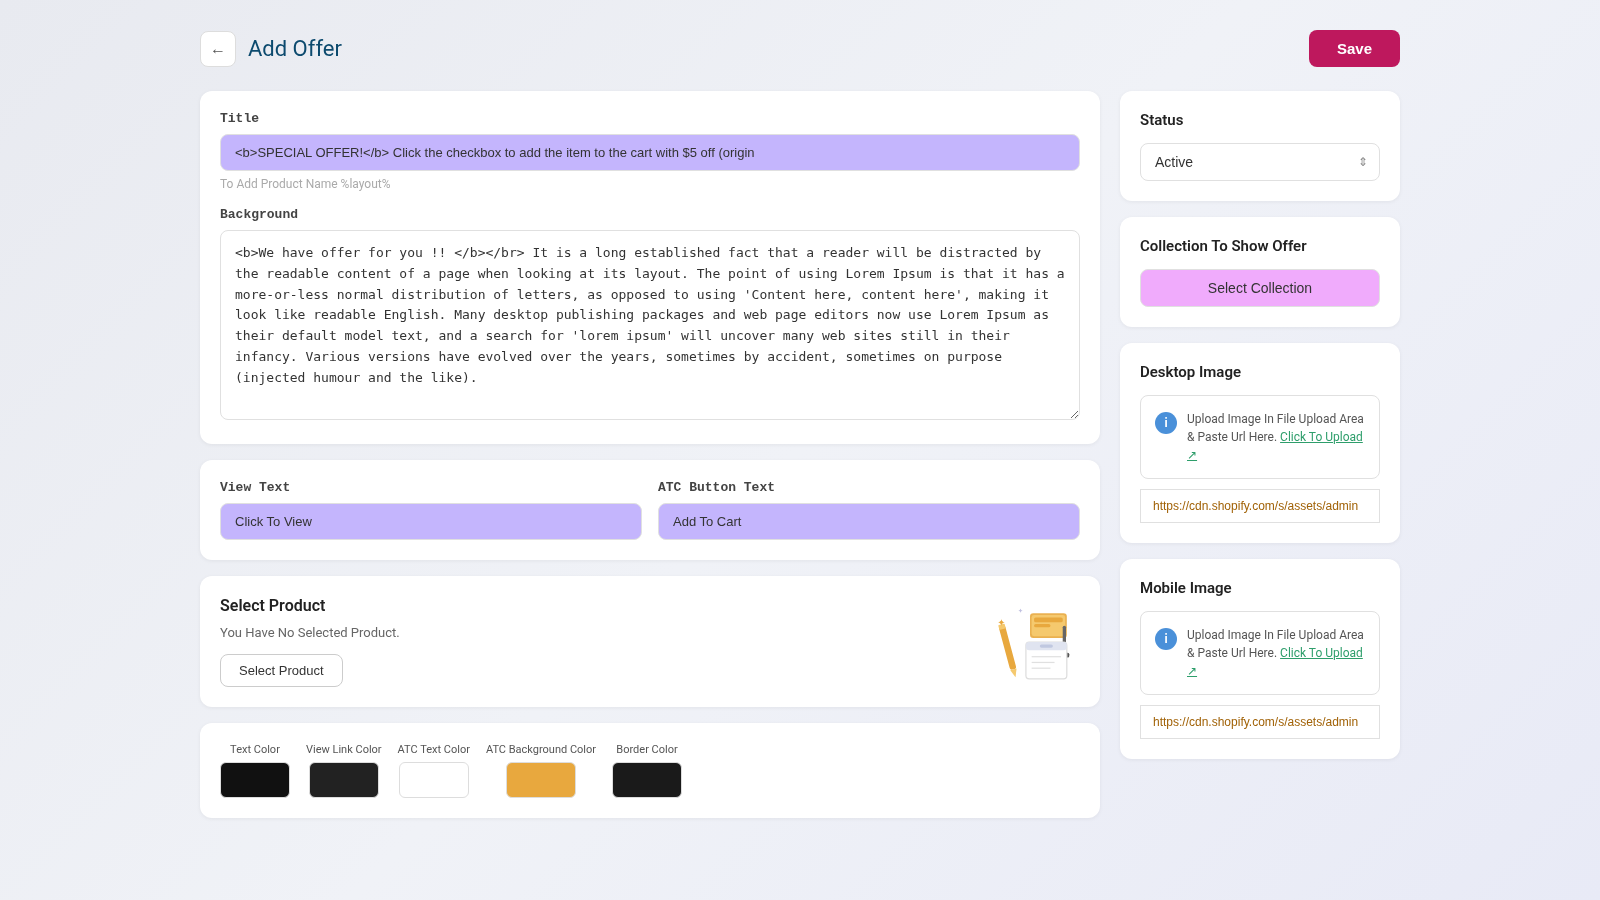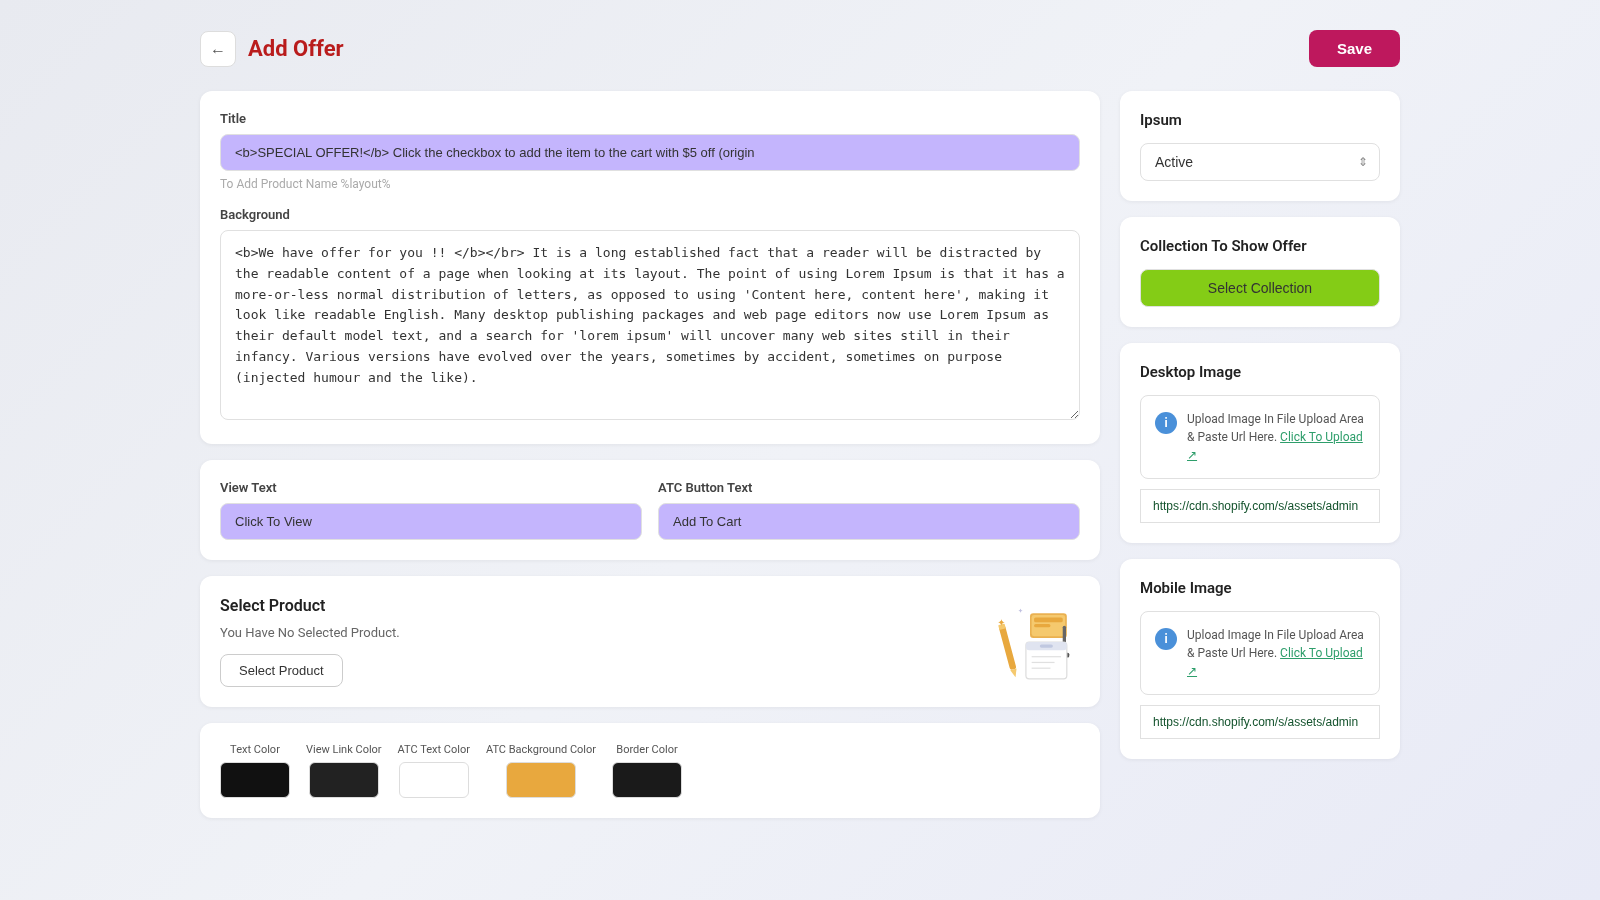--- a/index.html
+++ b/index.html
@@ -36,22 +36,22 @@
       background: white;
       display: flex;
       align-items: center;
       justify-content: center;
       cursor: pointer;
       font-size: 16px;
       color: #555;
     }
     .page-title {
       font-size: 22px;
-      font-weight: 700;
-      color: #b91c1c;
+      font-weight: 400;
+      color: #0c4a6e;
     }
     .save-btn {
       background: #be185d;
       color: white;
       border: none;
       border-radius: 8px;
       padding: 10px 28px;
       font-size: 15px;
       font-weight: 600;
       cursor: pointer;
@@ -77,20 +77,21 @@
       background: white;
       border-radius: 12px;
       padding: 20px;
       box-shadow: 0 1px 4px rgba(0,0,0,0.06);
     }
     .card-label {
       font-size: 13px;
       font-weight: 600;
       color: #444;
       margin-bottom: 8px;
+      font-family: Liberation Mono, monospace;
     }
     .text-input {
       width: 100%;
       border: 1px solid #e0e0e0;
       border-radius: 8px;
       padding: 10px 14px;
       font-size: 13px;
       color: #333;
       outline: none;
       background: #c4b5fd;
@@ -151,21 +152,21 @@
       pointer-events: none;
     }
     
     .collection-btn {
       width: 100%;
       border: 1px solid #e0e0e0;
       border-radius: 8px;
       padding: 10px 14px;
       font-size: 14px;
       color: #333;
-      background: #84cc16;
+      background: #f0abfc;
       text-align: center;
       cursor: pointer;
     }
     
     .image-upload-box {
       border: 1px solid #e0e0e0;
       border-radius: 8px;
       padding: 14px;
       display: flex;
       align-items: flex-start;
@@ -195,21 +196,21 @@
       color: #2e9e6b;
       text-decoration: underline;
       cursor: pointer;
     }
     .url-input {
       width: 100%;
       border: 1px solid #e0e0e0;
       border-radius: 0;
       padding: 9px 12px;
       font-size: 12px;
-      color: #14532d;
+      color: #a16207;
       outline: none;
       background: white;
     }
     
     .select-product-card {
       display: flex;
       align-items: flex-end;
       justify-content: space-between;
     }
     .select-product-left {
@@ -382,21 +383,21 @@
           </div>
 
         </div>
       </div>
 
     </div>
 
     <div class="side-column">
 
       <div class="card">
-        <div class="status-label">Ipsum</div>
+        <div class="status-label">Status</div>
         <div class="select-wrapper">
           <select class="status-select">
             <option>Active</option>
             <option>Inactive</option>
           </select>
         </div>
       </div>
 
       <div class="card">
         <div class="status-label">Collection To Show Offer</div>

